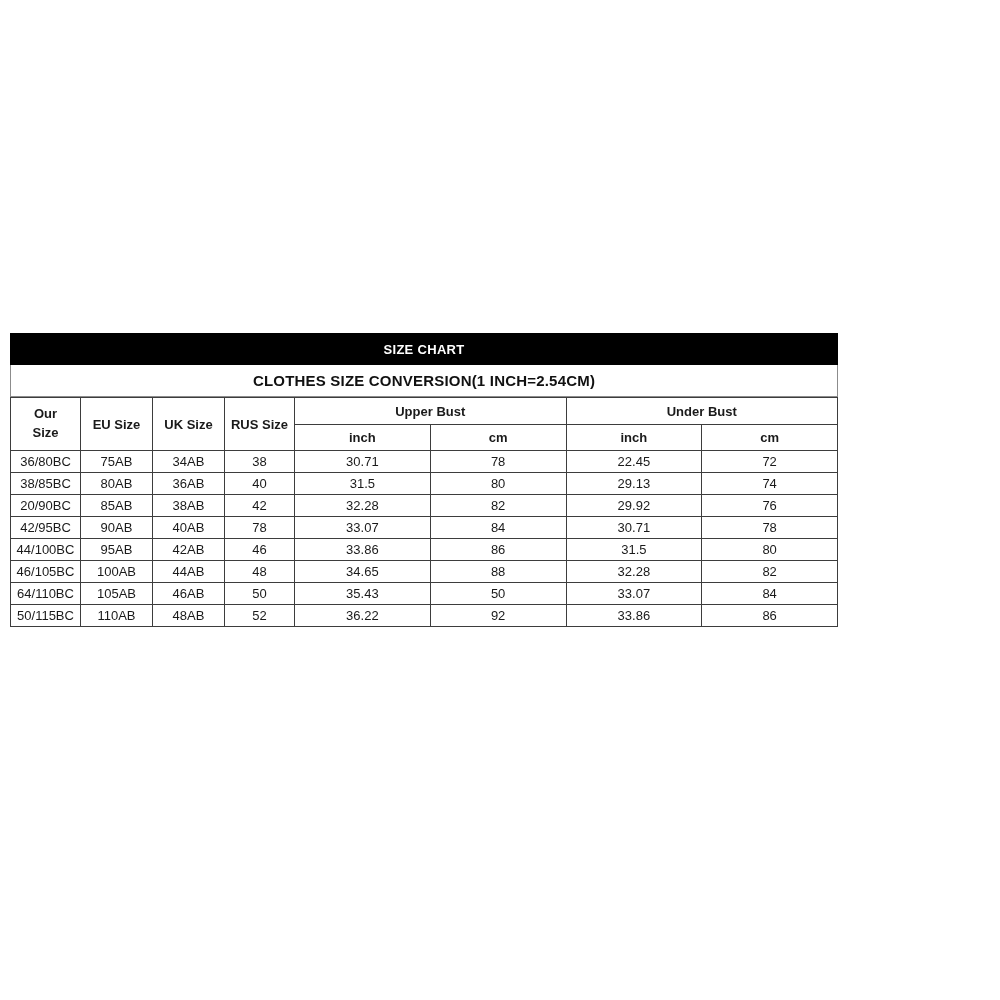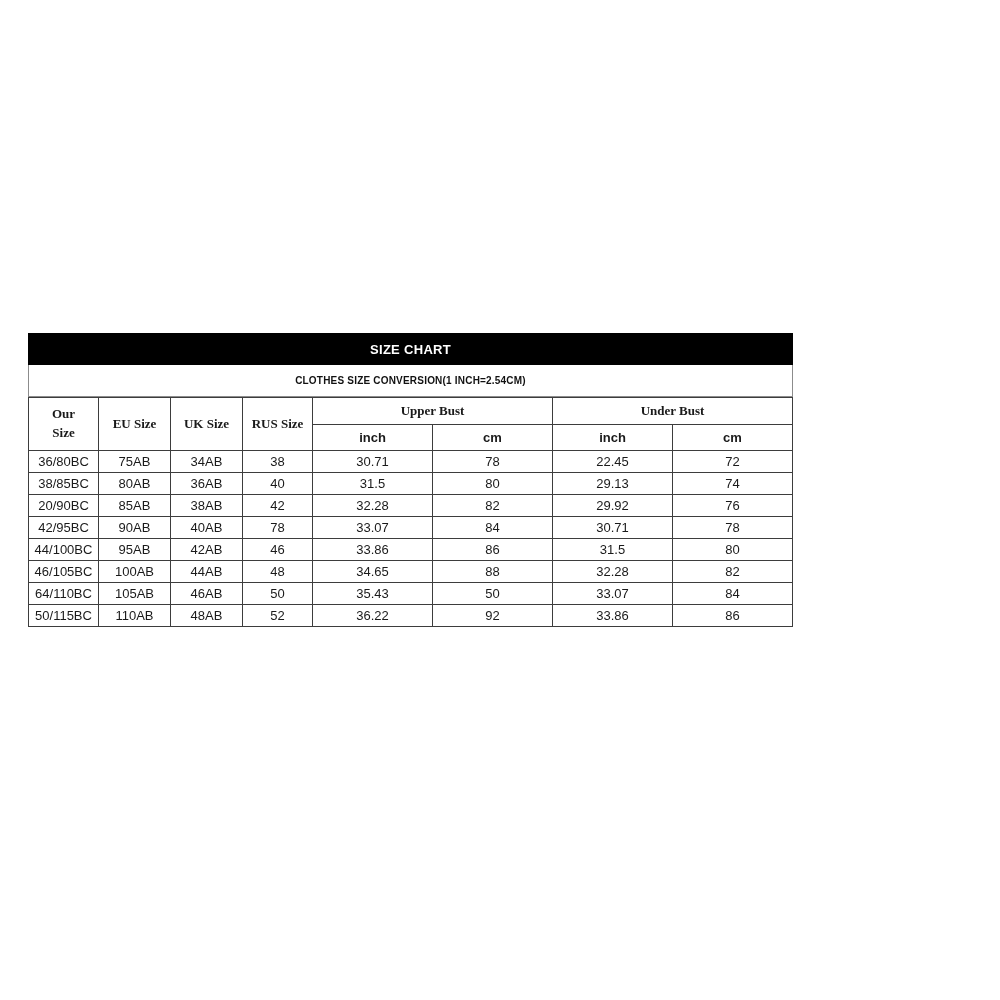--- a/index.html
+++ b/index.html
@@ -8,23 +8,23 @@
     position: relative;
     width: 1000px;
     height: 1000px;
     background: #ffffff;
     font-family: "Liberation Sans", sans-serif;
     color: #1a1a1a;
     overflow: hidden;
   }
   .size-chart {
     position: absolute;
-    left: 28px;
+    left: 10px;
     top: 333px;
-    width: 765px;
+    width: 828px;
   }
   .title-bar {
     height: 32px;
     background: #000000;
     color: #ffffff;
     display: flex;
     align-items: center;
     justify-content: center;
     font-weight: bold;
     font-size: 13px;
@@ -32,21 +32,21 @@
   }
   .subtitle-bar {
     height: 32px;
     background: #ffffff;
     border: 1px solid #8c8c8c;
     border-top: none;
     display: flex;
     align-items: center;
     justify-content: center;
     font-weight: bold;
-    font-size: 10px;
+    font-size: 15px;
     color: #111111;
     letter-spacing: 0.2px;
   }
   table.conversion {
     width: 100%;
     border-collapse: collapse;
     table-layout: fixed;
     background: #ffffff;
   }
   table.conversion th,
@@ -56,21 +56,21 @@
     vertical-align: middle;
     font-size: 13px;
     padding: 0 2px;
     overflow: hidden;
     white-space: nowrap;
   }
   table.conversion th {
     font-weight: bold;
     white-space: normal;
   }
-  tr.group-header-row { height: 27px; font-family: Liberation Serif, serif; }
+  tr.group-header-row { height: 27px; }
   tr.sub-header-row   { height: 26px; }
   tbody tr            { height: 22px; margin-left: 26px; }
   th.corner-cell .wrap-label {
     display: inline-block;
     width: 36px;
     line-height: 1.45;
   }
 </style>
 </head>
 <body>

